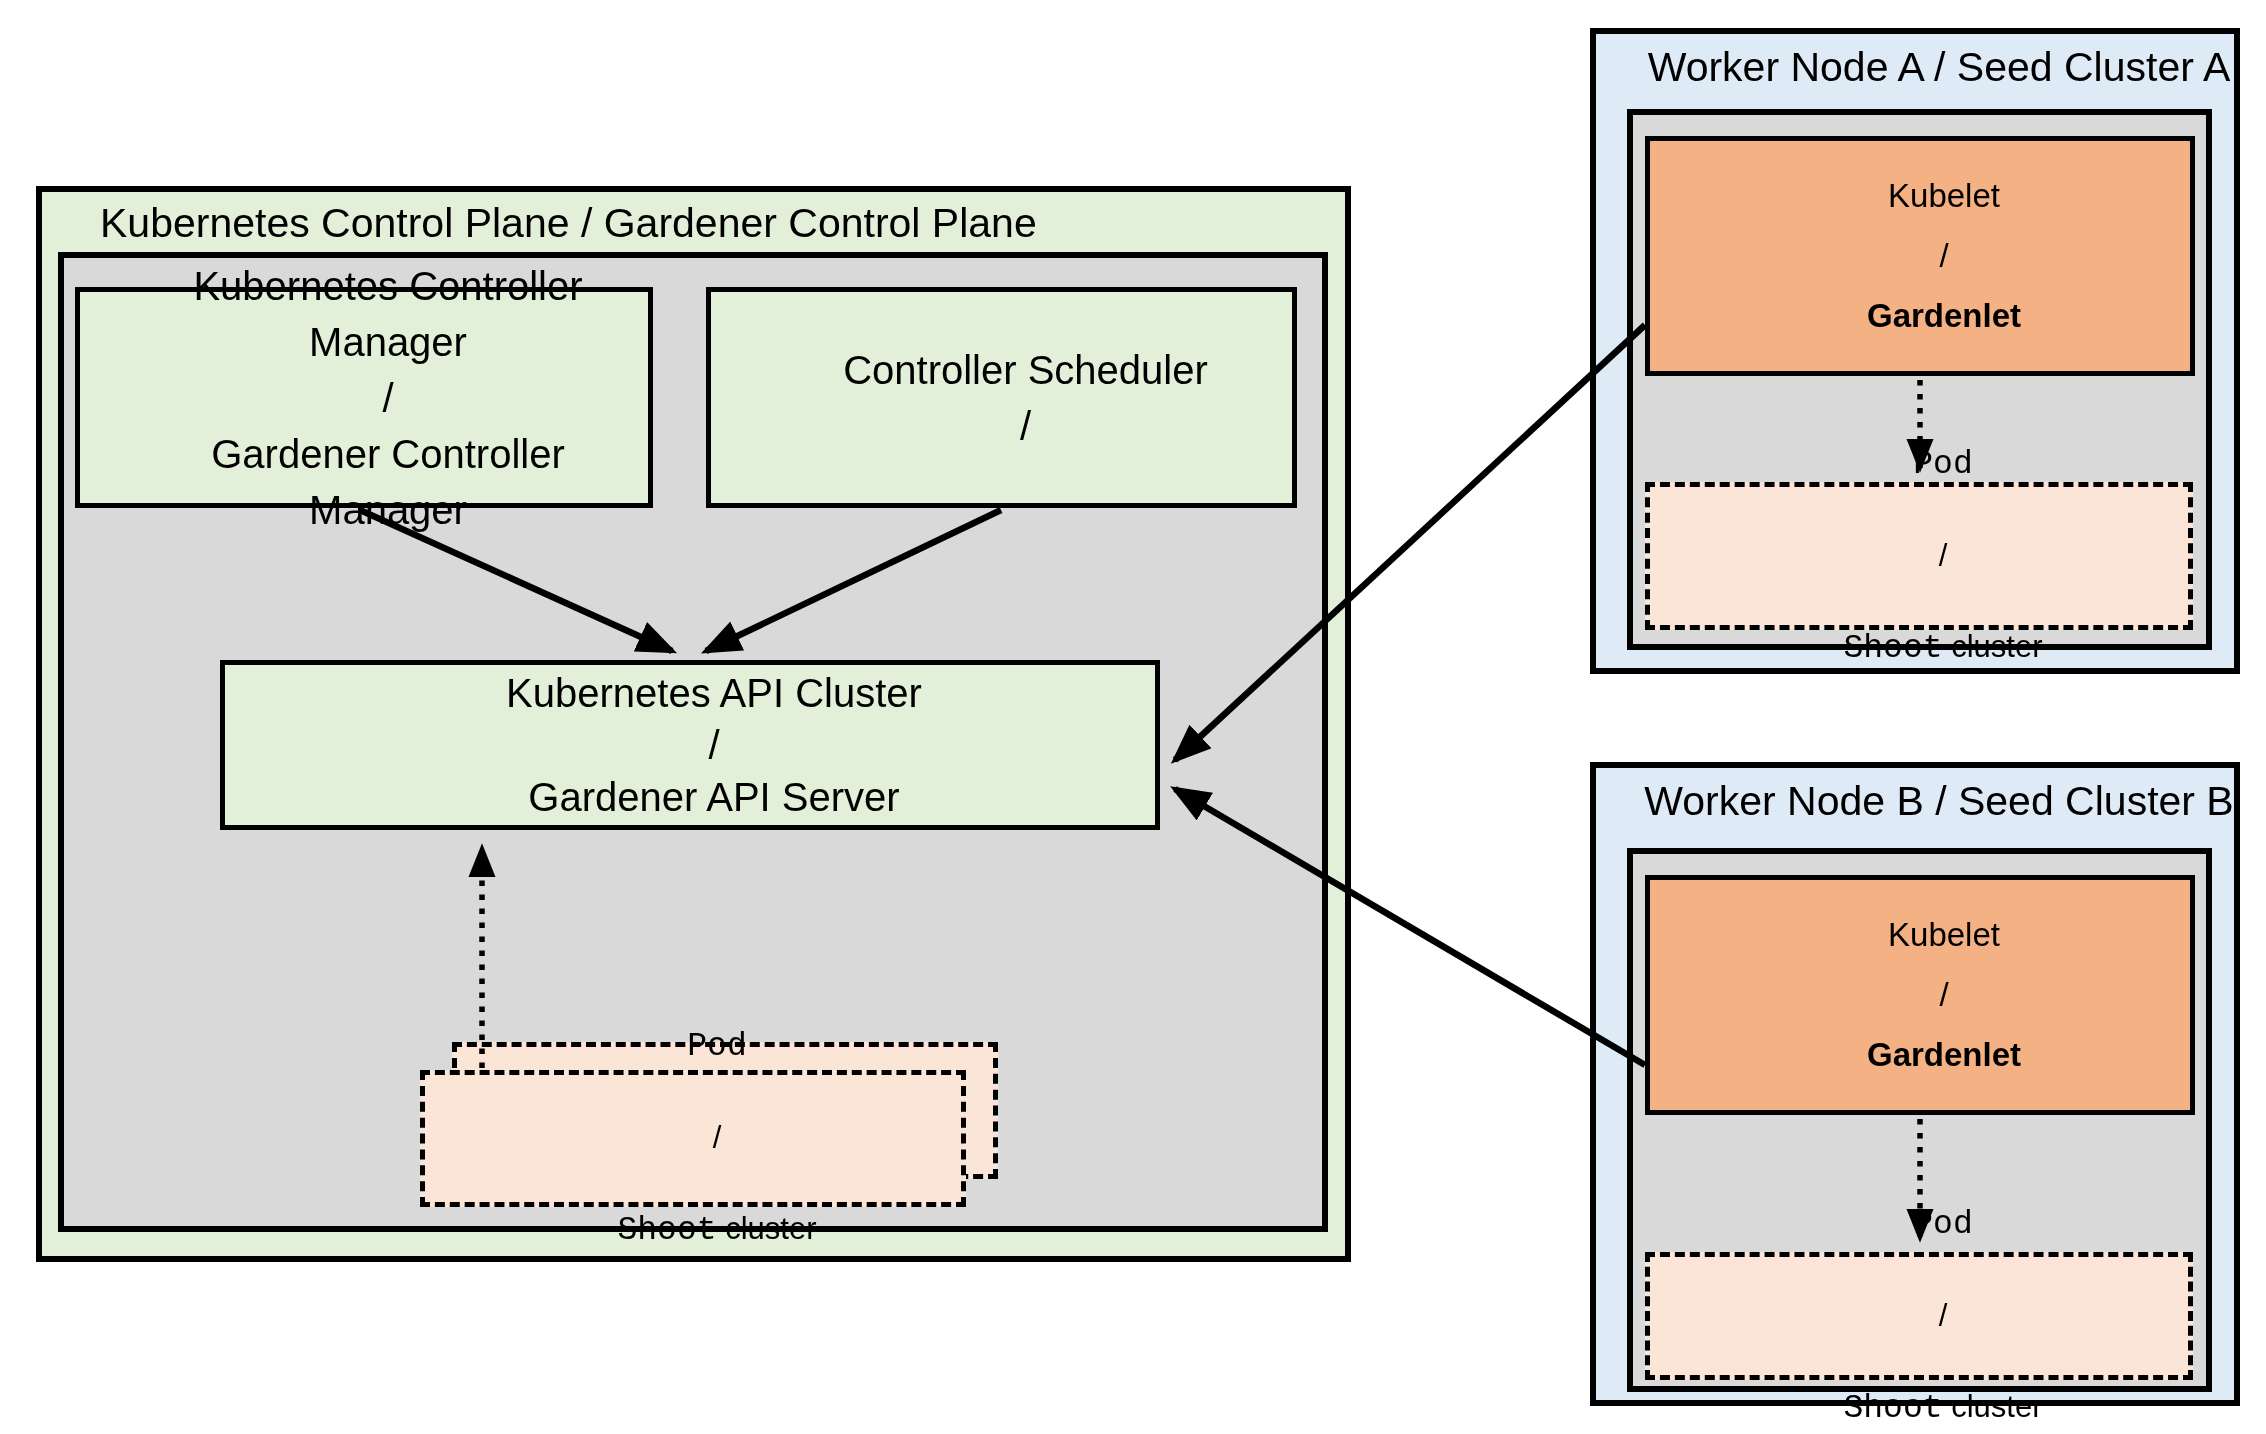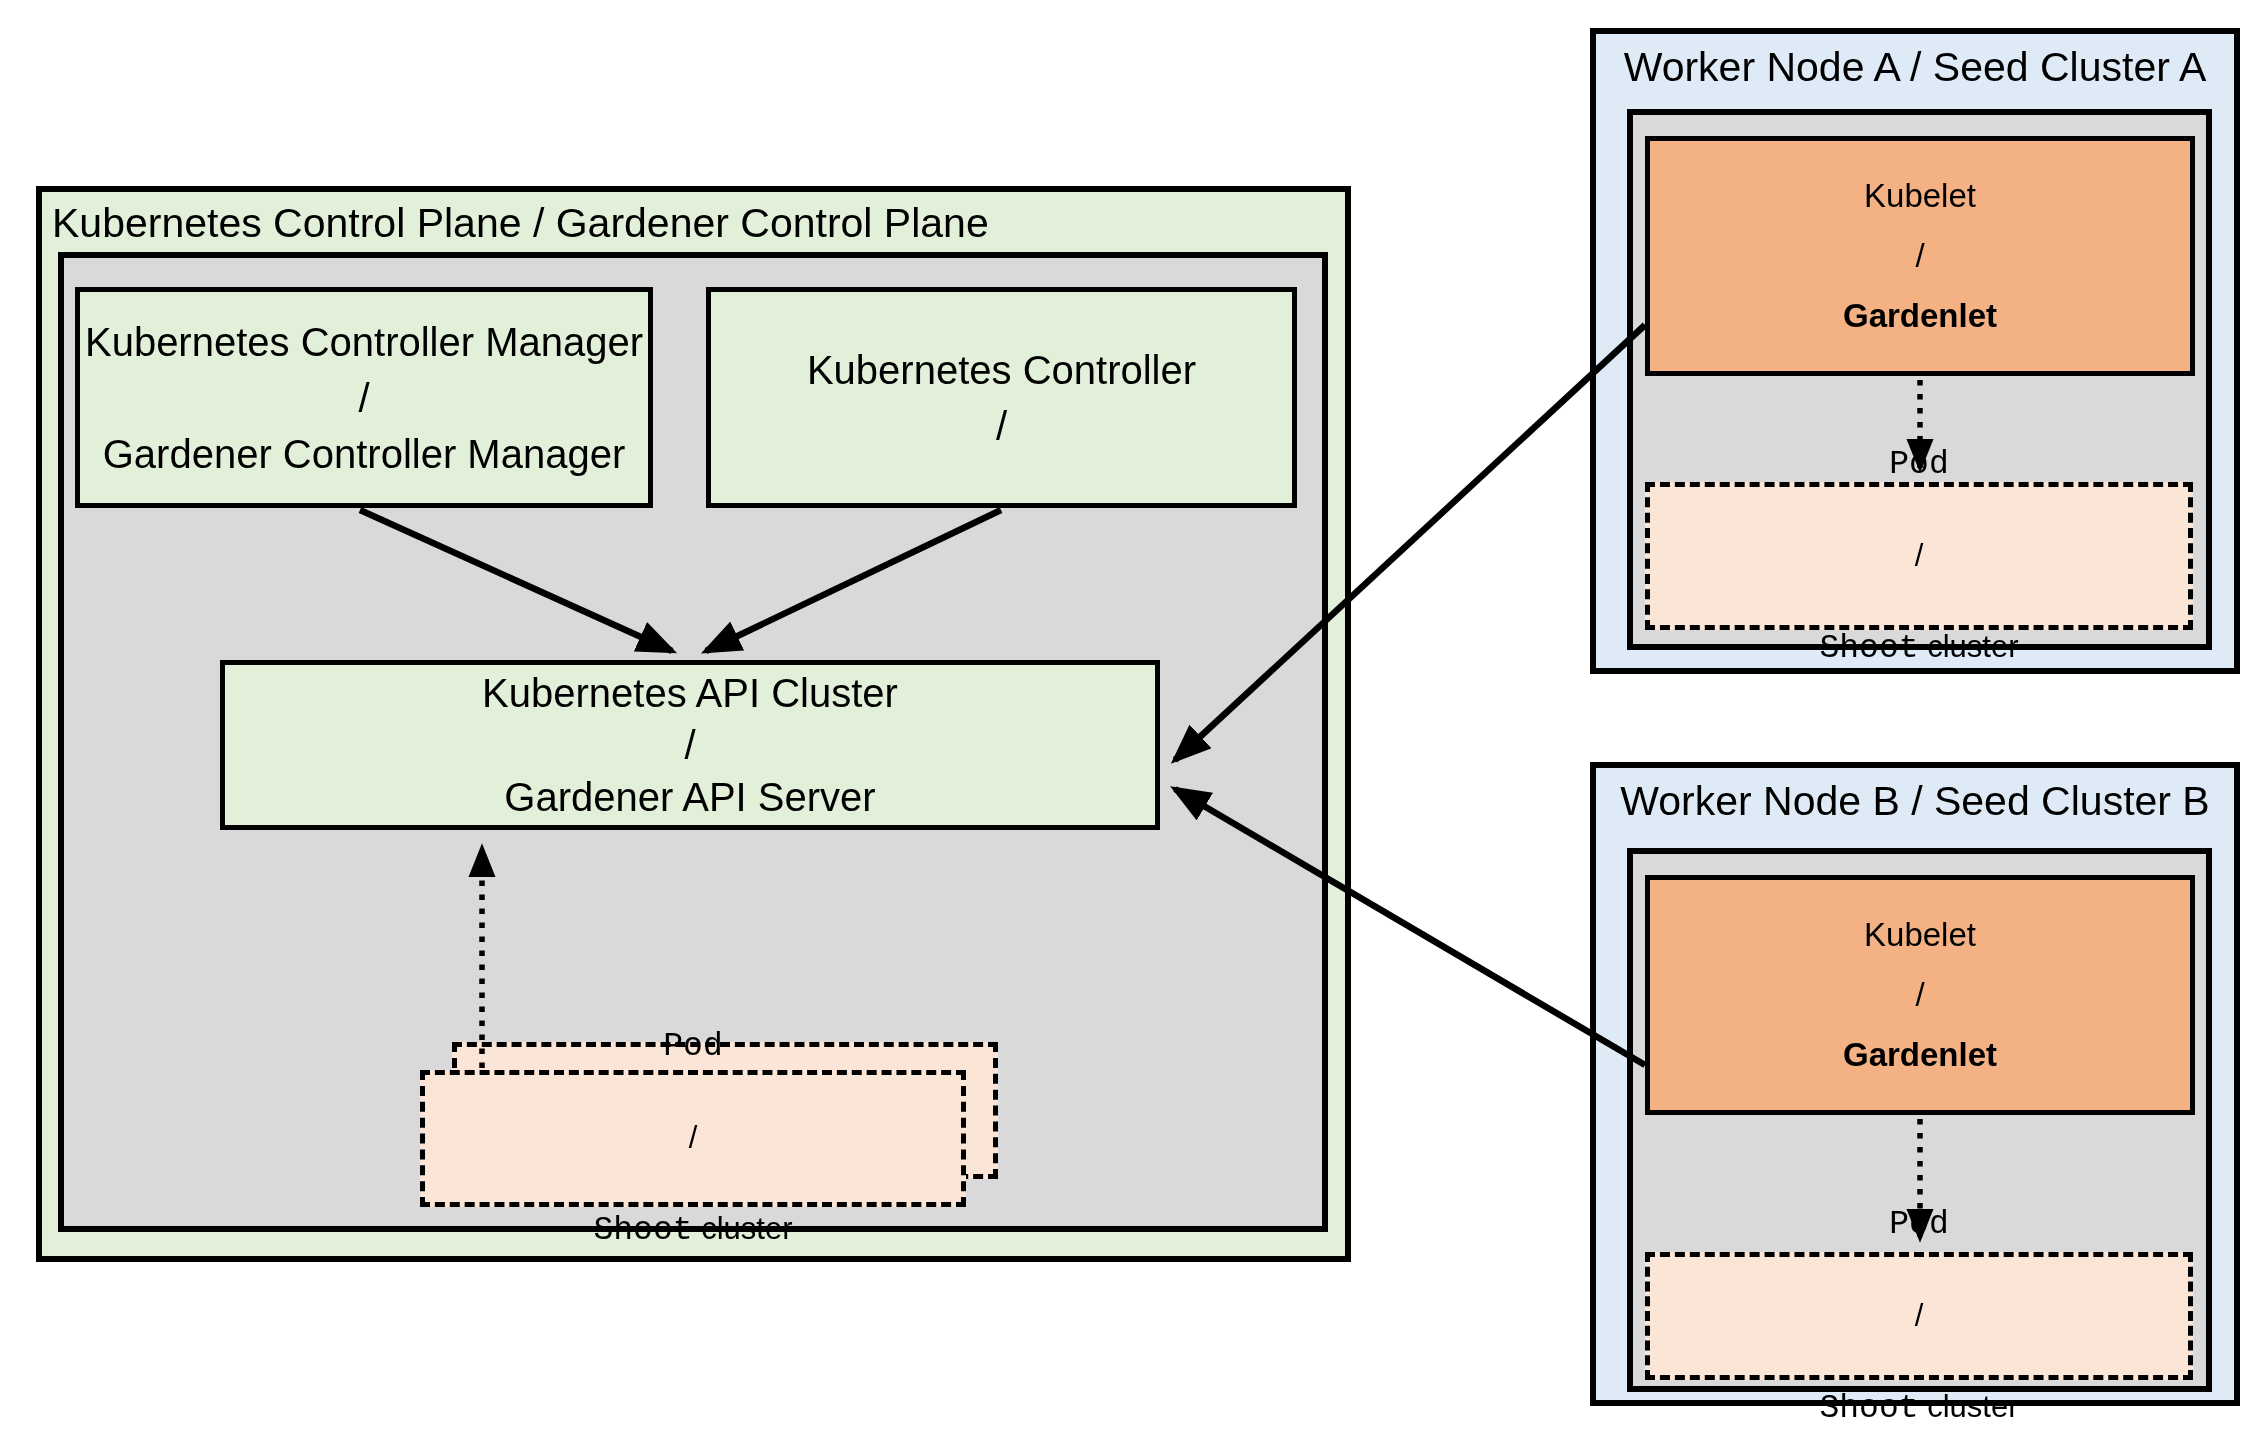--- a/index.html
+++ b/index.html
@@ -1,18 +1,18 @@
 <!DOCTYPE html>
 <html><head>
 <meta charset="utf-8">
 <style>
   html,body{margin:0;padding:0;background:#ffffff;}
   .page{position:relative;width:2266px;height:1434px;background:#ffffff;
         font-family:"Liberation Sans",sans-serif;color:#000;overflow:hidden;}
-  .abs{position:absolute;box-sizing:border-box;}
+  .abs{position:absolute;box-sizing:border-box;padding-left:48px;}
   .green{background:#e2efd9;}
   .gray{background:#d9d9d9;}
   .blue{background:#deebf7;}
   .orange{background:#f4b183;}
   .peach{background:#fbe5d6;}
   .b6{border:6px solid #000;}
   .b5{border:5px solid #000;}
   .dash5{border:5px dashed #000;}
   .label{display:flex;flex-direction:column;justify-content:center;align-items:center;
          text-align:center;font-size:40px;line-height:52px;}
@@ -38,21 +38,21 @@
 
   <div class="abs gray b6" style="left:58px;top:252px;width:1270px;height:980px;"></div>
 
   <div class="abs green b5 label label-tall" style="left:75px;top:287px;width:578px;height:221px;">
     <div>Kubernetes Controller Manager</div>
     <div>/</div>
     <div>Gardener Controller Manager</div>
   </div>
 
   <div class="abs green b5 label label-tall" style="left:706px;top:287px;width:591px;height:221px;">
-    <div>Kubernetes Controller</div>
+    <div>Controller Scheduler</div>
     <div>/</div>
   </div>
 
   <div class="abs green b5 label" style="left:220px;top:660px;width:940px;height:170px;">
     <div>Kubernetes API Cluster</div>
     <div>/</div>
     <div>Gardener API Server</div>
   </div>
 
   <div class="abs peach dash5" style="left:452px;top:1042px;width:546px;height:137px;"></div>

